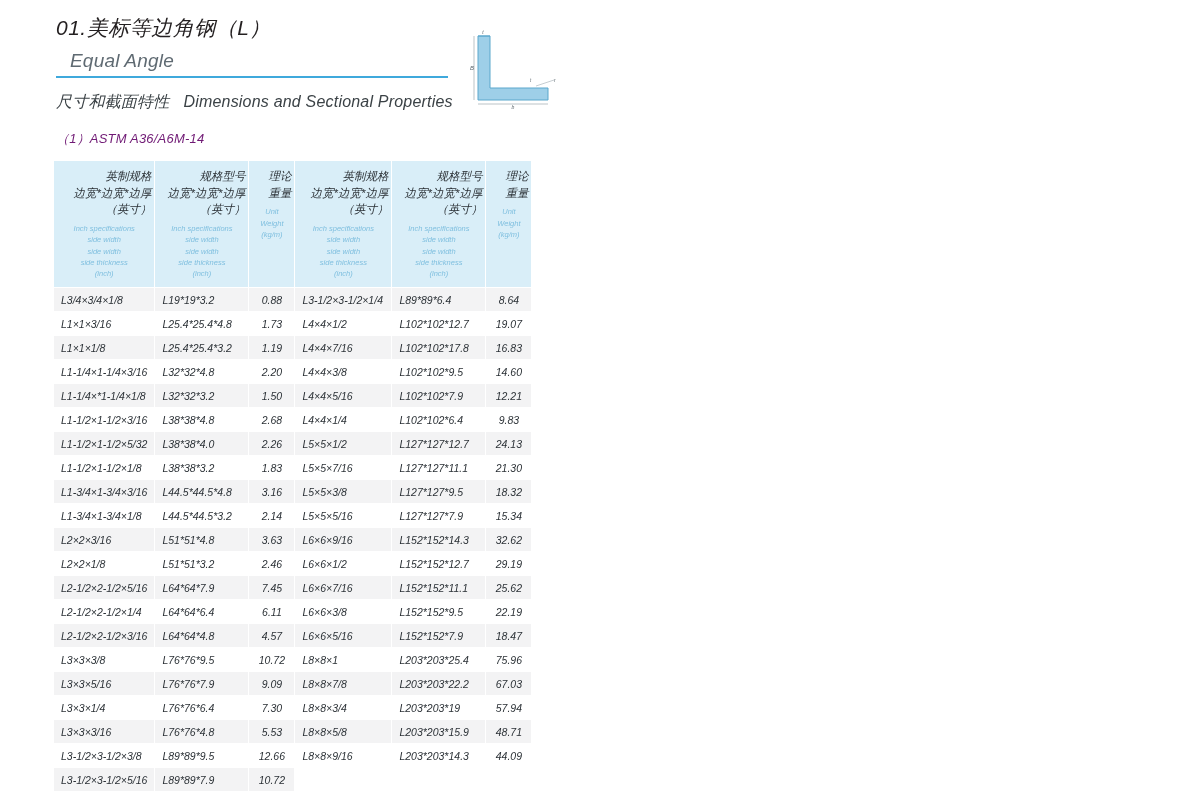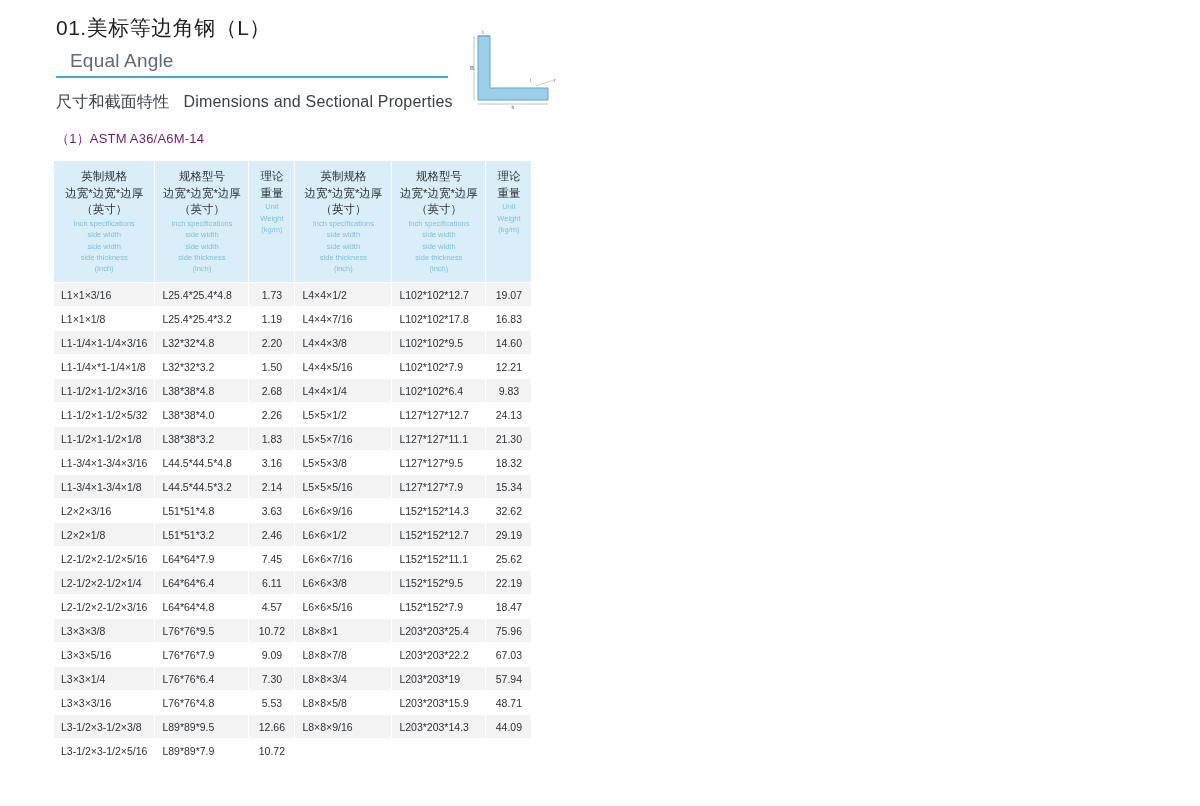--- a/index.html
+++ b/index.html
@@ -7,20 +7,21 @@
     margin: 0; padding: 0;
     width: 1200px; height: 806px;
     background: #ffffff;
     font-family: "Liberation Sans", sans-serif;
     color: #231f20;
   }
   .page {
     position: relative;
     width: 1200px; height: 806px;
     overflow: hidden;
+    font-style: italic;
   }
 
   
   .header {
     position: absolute;
     left: 56px; top: 14px;
     width: 620px;
   }
   .title-cn {
     font-size: 21px;
@@ -84,26 +85,28 @@
     vertical-align: top;
     padding: 7px 3px 8px 3px;
     text-align: center;
     font-weight: 400;
   }
   .h-cn {
     display: block;
     font-size: 11.5px;
     color: #2b3136;
     line-height: 1.45;
+    text-align: right;
   }
   .h-en {
     display: block;
     font-size: 7.5px;
     color: #7fbfdf;
     line-height: 1.5;
+    margin-top: 5px;
   }
 
   table.spec tbody td {
     border: 1px solid #ffffff;
     height: 24px;
     font-size: 10.5px;
     color: #2b3136;
     padding: 0 7px;
     white-space: nowrap;
     overflow: hidden;
@@ -176,20 +179,28 @@
               <span class="h-en">Inch specifications<br>side width<br>side width<br>side thickness<br>(inch)</span>
             </th>
             <th>
               <span class="h-cn">理论<br>重量</span>
               <span class="h-en">Unit<br>Weight<br>(kg/m)</span>
             </th>
           </tr>
       </thead>
       <tbody>
           <tr>
+            <td>L3/4×3/4×1/8</td>
+            <td>L19*19*3.2</td>
+            <td class="num">0.88</td>
+            <td>L3-1/2×3-1/2×1/4</td>
+            <td>L89*89*6.4</td>
+            <td class="num">8.64</td>
+          </tr>
+          <tr>
             <td>L1×1×3/16</td>
             <td>L25.4*25.4*4.8</td>
             <td class="num">1.73</td>
             <td>L4×4×1/2</td>
             <td>L102*102*12.7</td>
             <td class="num">19.07</td>
           </tr>
           <tr>
             <td>L1×1×1/8</td>
             <td>L25.4*25.4*3.2</td>

